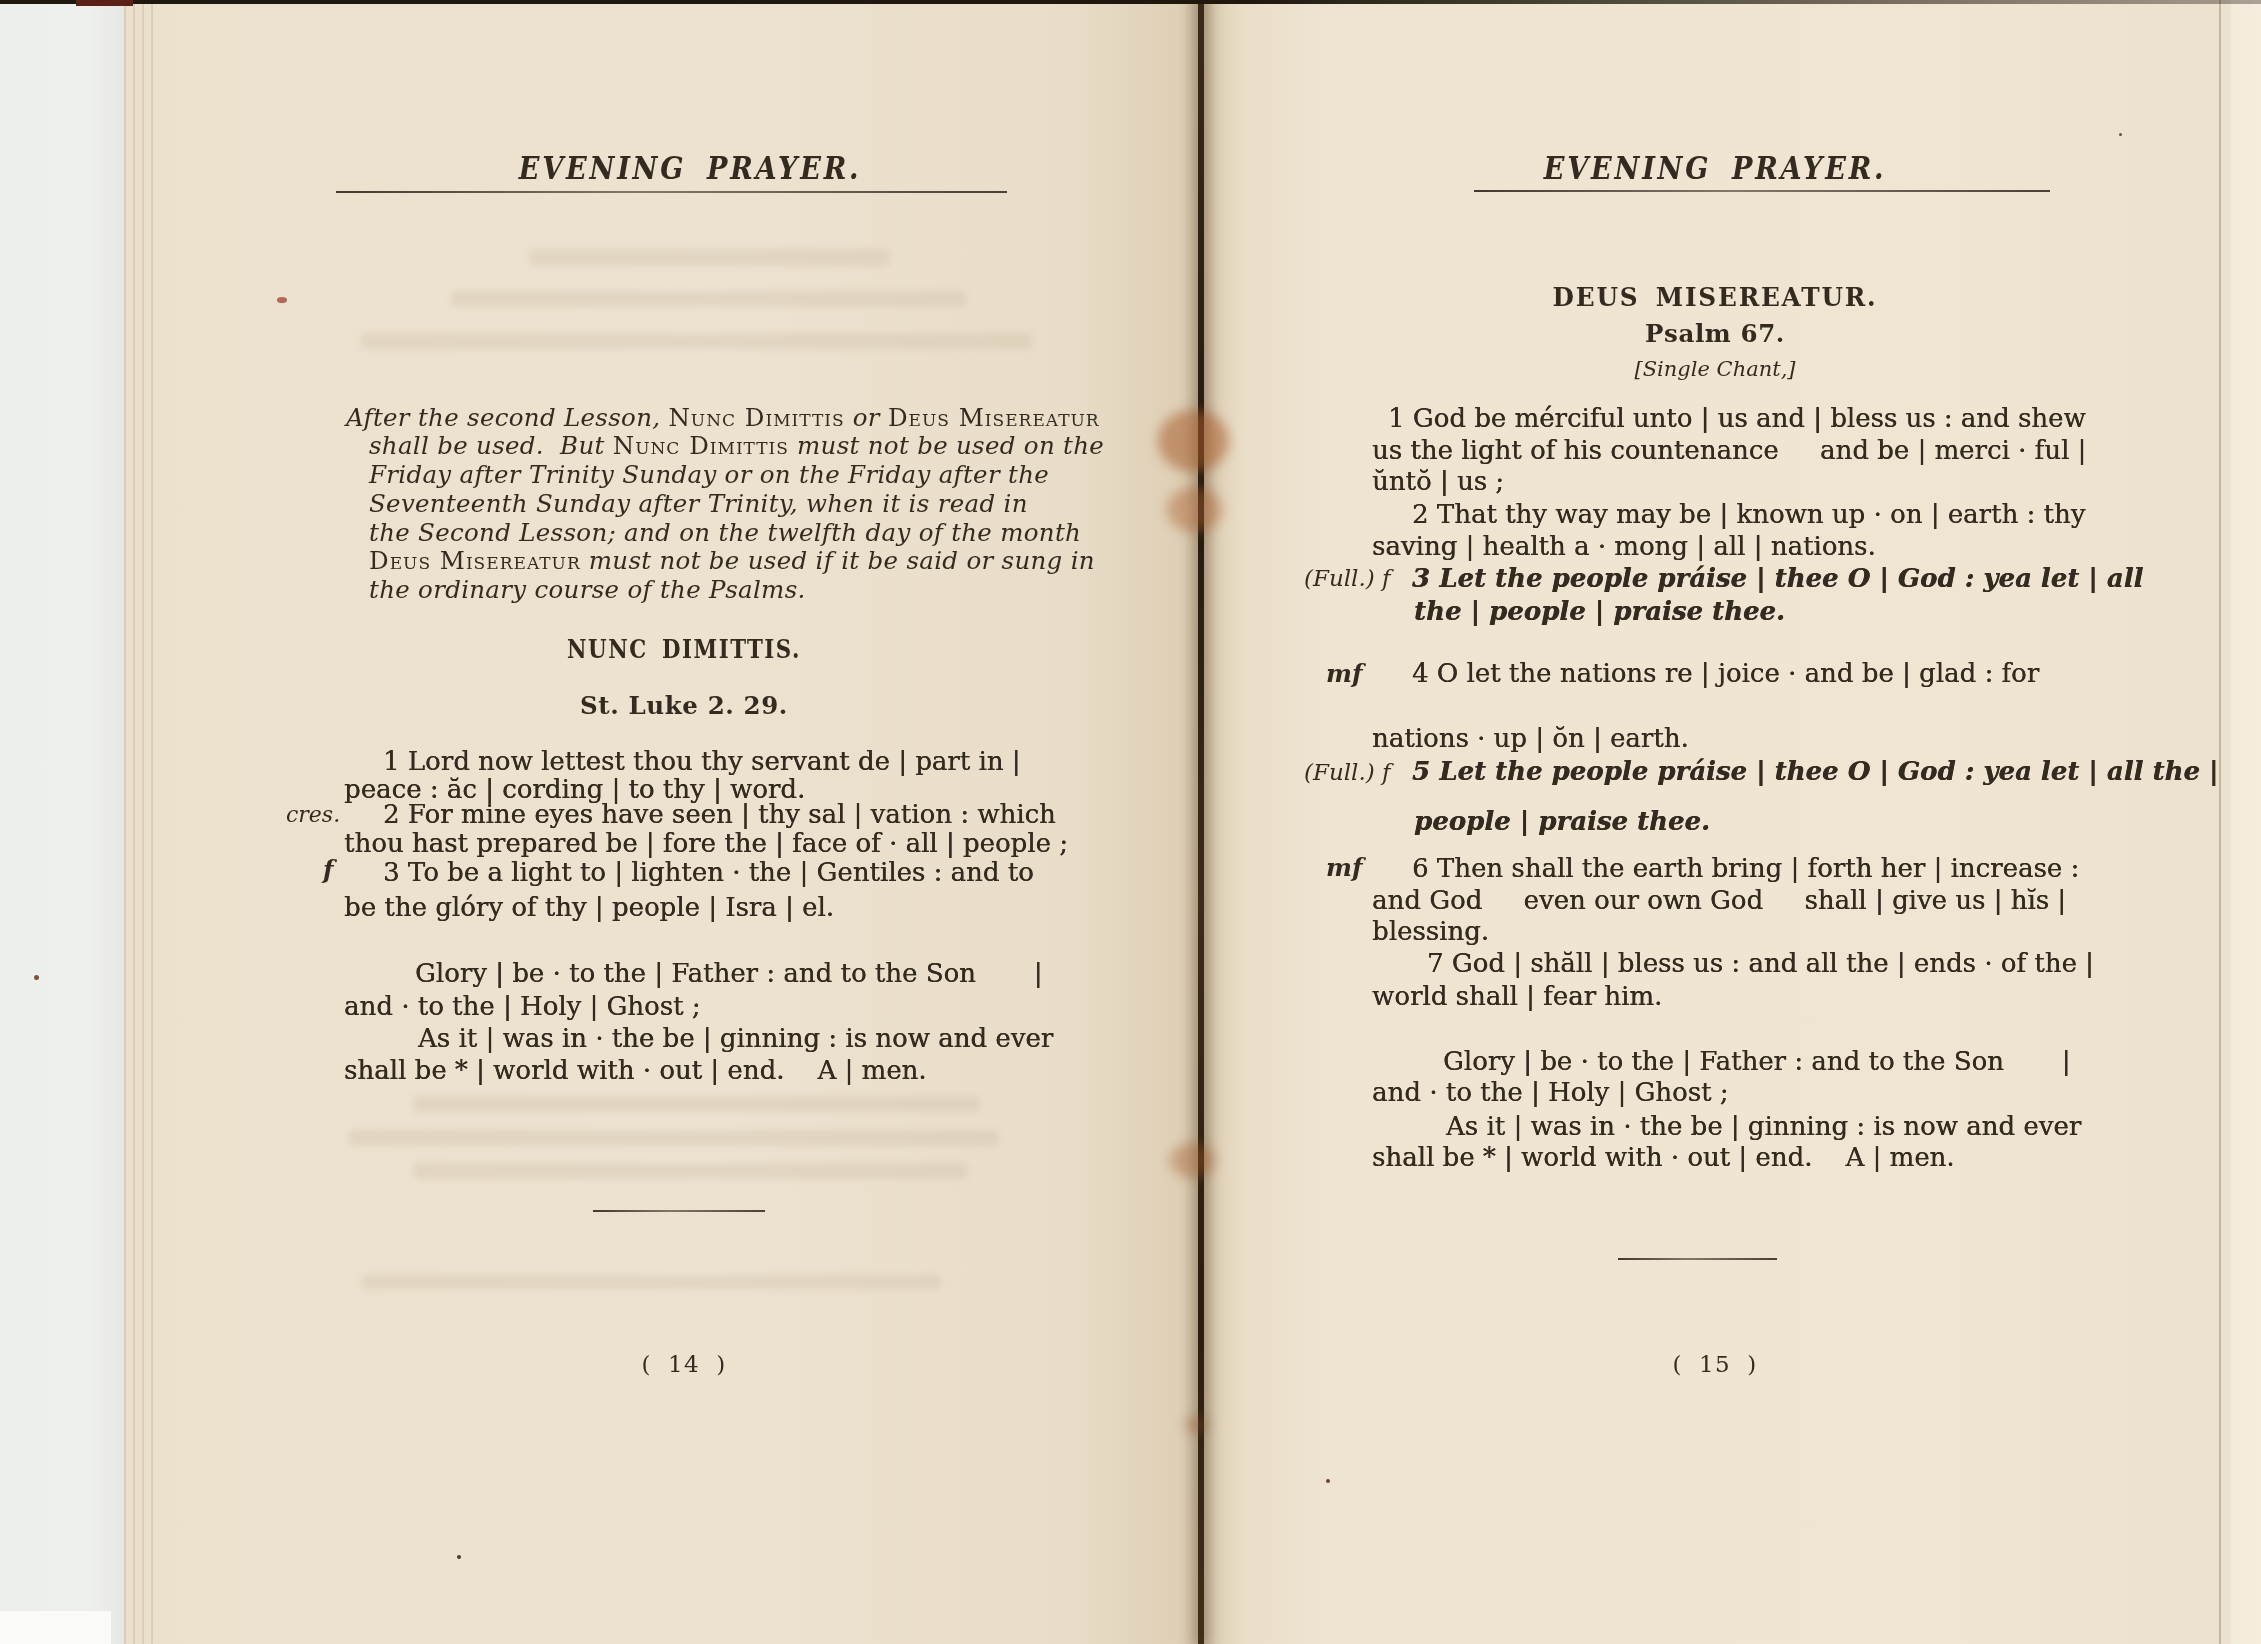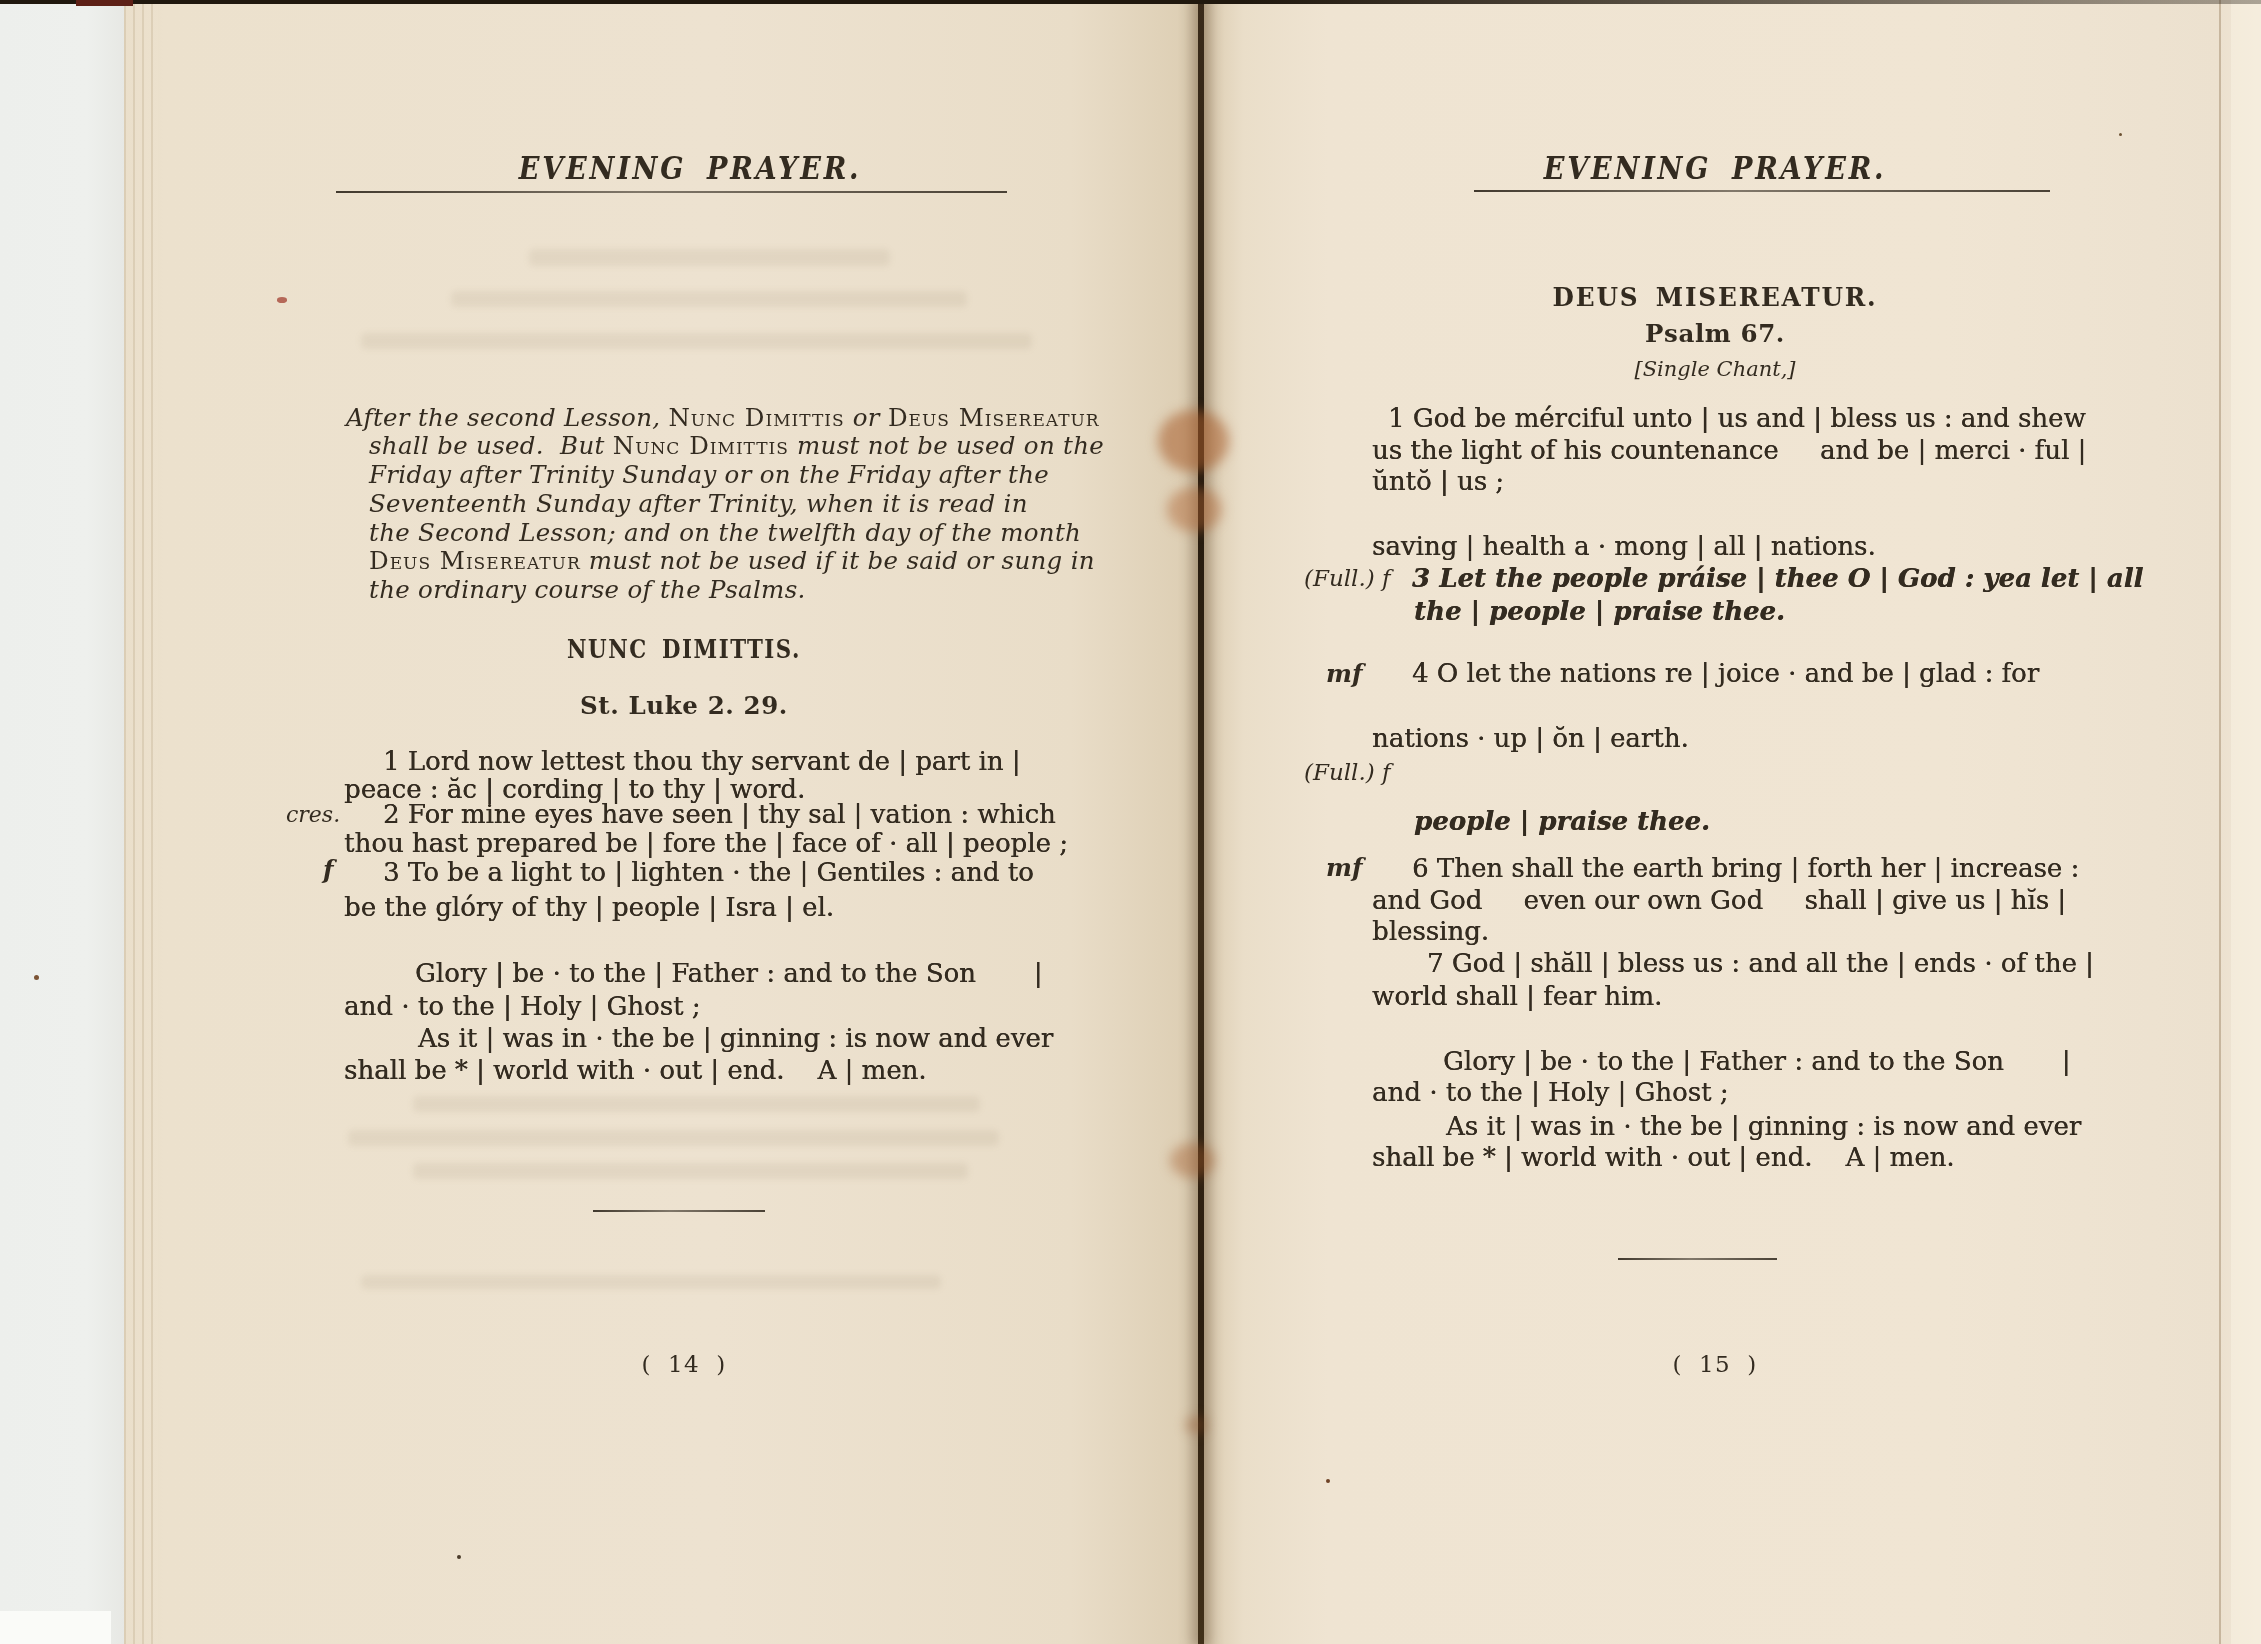--- a/index.html
+++ b/index.html
@@ -123,25 +123,27 @@
   <div class="txt chant-note cbox" style="left:1457px;top:359px;">[Single Chant,]</div>
 
   <div class="txt dyn" style="left:1304px;top:567px;font-size:23px;">(Full.) f</div>
   <div class="txt dyn b" style="left:1326px;top:662px;">mf</div>
   <div class="txt dyn" style="left:1304px;top:761px;font-size:23px;">(Full.) f</div>
   <div class="txt dyn b" style="left:1326px;top:856px;">mf</div>
 
   <div class="txt line" style="left:1388px;top:405px;">1 God be mérciful unto | us and | bless us : and shew</div>
   <div class="txt line" style="left:1372px;top:437px;">us the light of his countenance     and be | merci · ful |</div>
   <div class="txt line" style="left:1372px;top:468px;">ŭntŏ | us ;</div>
+  <div class="txt line" style="left:1412px;top:501px;">2 That thy way may be | known up · on | earth : thy</div>
   <div class="txt line" style="left:1372px;top:533px;">saving | health a · mong | all | nations.</div>
   <div class="txt line it" style="left:1412px;top:565px;">3 Let the people práise | thee O | God : yea let | all</div>
   <div class="txt line it" style="left:1414px;top:598px;">the | people | praise thee.</div>
   <div class="txt line" style="left:1412px;top:660px;">4 O let the nations re | joice · and be | glad : for</div>
   <div class="txt line" style="left:1372px;top:725px;">nations · up | ŏn | earth.</div>
+  <div class="txt line it" style="left:1412px;top:758px;">5 Let the people práise | thee O | God : yea let | all the |</div>
   <div class="txt line it" style="left:1414px;top:808px;">people | praise thee.</div>
   <div class="txt line" style="left:1412px;top:855px;">6 Then shall the earth bring | forth her | increase :</div>
   <div class="txt line" style="left:1372px;top:887px;">and God     even our own God     shall | give us | hĭs |</div>
   <div class="txt line" style="left:1372px;top:918px;">blessing.</div>
   <div class="txt line" style="left:1412px;top:950px;margin-left:15px;">7 God | shăll | bless us : and all the | ends · of the |</div>
   <div class="txt line" style="left:1372px;top:983px;">world shall | fear him.</div>
 
   <div class="txt line" style="left:1443px;top:1048px;">Glory | be · to the | Father : and to the Son       |</div>
   <div class="txt line" style="left:1372px;top:1079px;">and · to the | Holy | Ghost ;</div>
   <div class="txt line" style="left:1446px;top:1113px;">As it | was in · the be | ginning : is now and ever</div>

